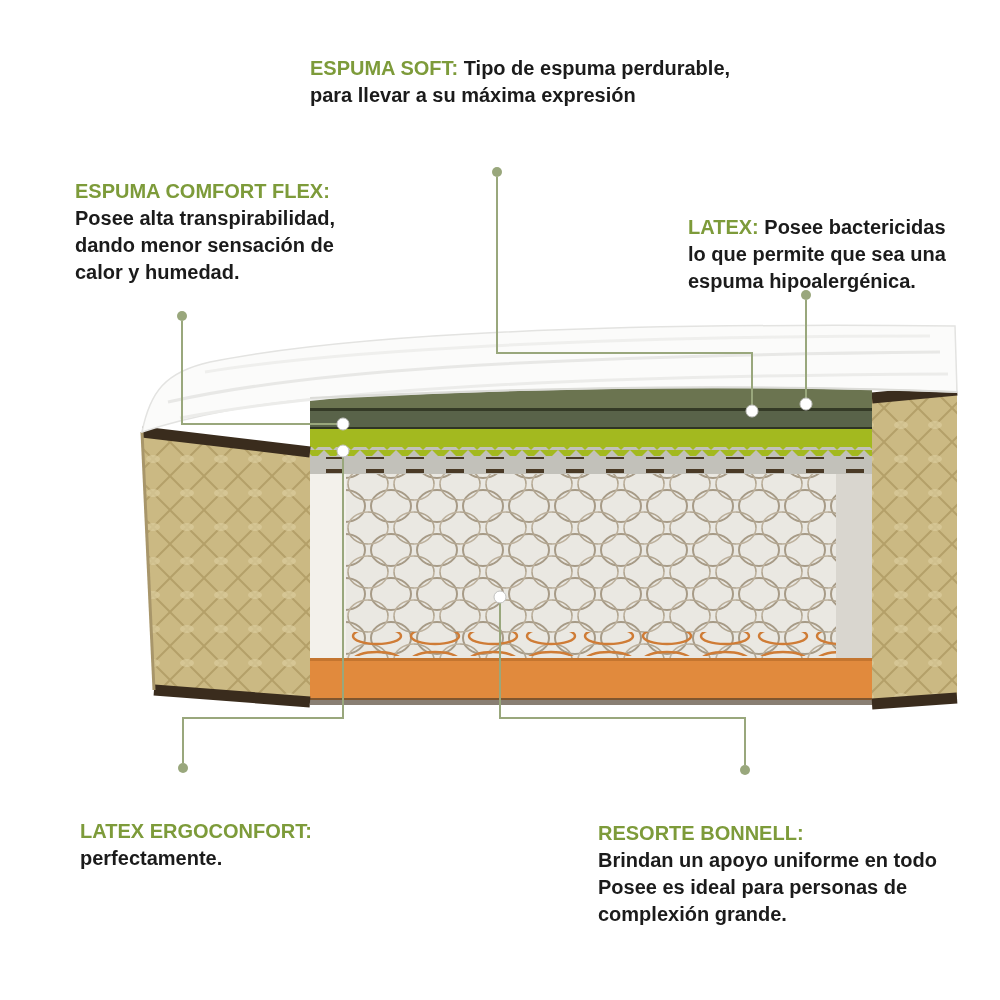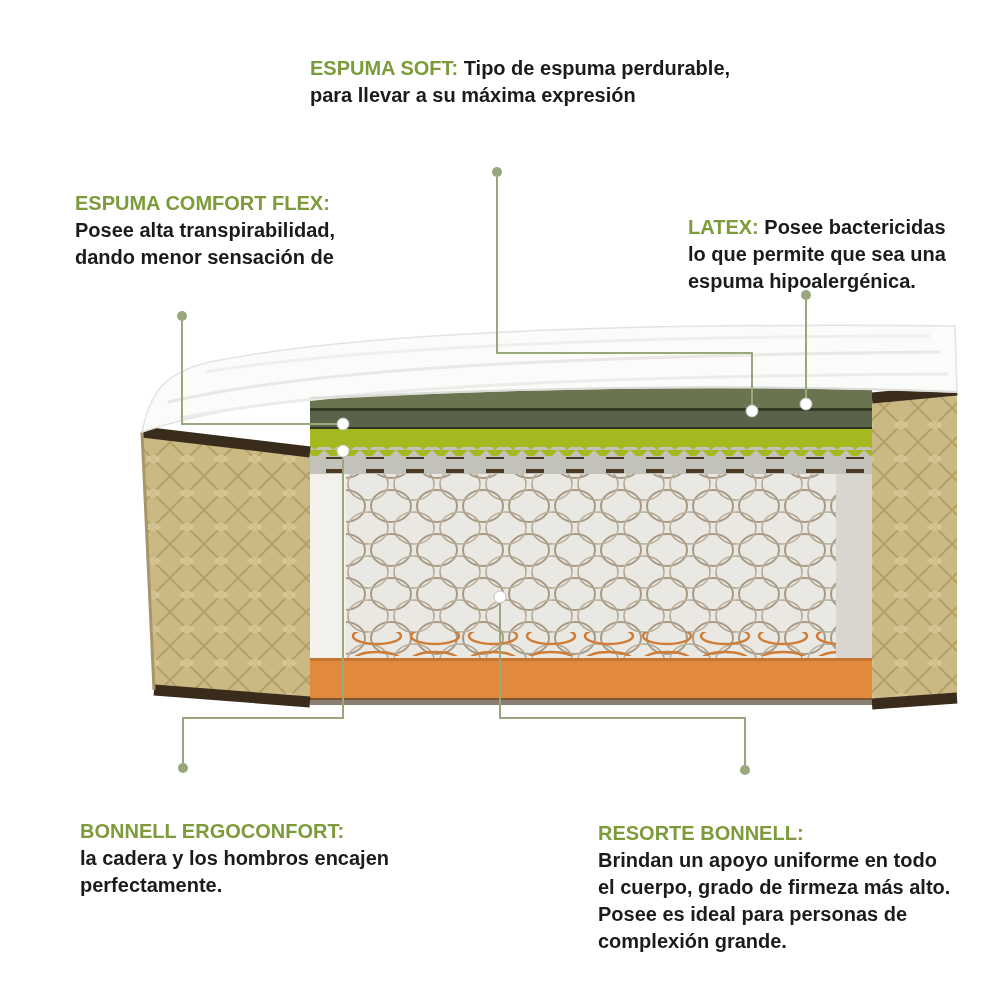--- a/index.html
+++ b/index.html
@@ -110,39 +110,38 @@
       <circle cx="343" cy="451" r="6" fill="#ffffff" stroke="#c2c2c0"></circle>
       <circle cx="500" cy="597" r="6" fill="#ffffff" stroke="#c2c2c0"></circle>
     </g>
   </svg>
 
   <div class="callout" style="left:310px;top:55px;">
     <div><span class="ttl">ESPUMA SOFT:</span> <span>Tipo de espuma perdurable,</span></div>
     <div>para llevar a su máxima expresión</div>
   </div>
 
-  <div class="callout" style="left:75px;top:190px;">
+  <div class="callout" style="left:75px;top:178px;">
     <div class="ttl">ESPUMA COMFORT FLEX:</div>
     <div>Posee alta transpirabilidad,</div>
     <div>dando menor sensación de</div>
+    <div>calor y humedad.</div>
   </div>
 
   <div class="callout" style="left:688px;top:214px;">
     <div><span class="ttl">LATEX:</span> <span>Posee bactericidas</span></div>
     <div>lo que permite que sea una</div>
     <div>espuma hipoalergénica.</div>
   </div>
 
   <div class="callout" style="left:80px;top:818px;">
-    <div class="ttl">BONNELL ERGOCONFORT:</div>
-    <div>la cadera y los hombros encajen</div>
+    <div class="ttl">LATEX ERGOCONFORT:</div>
     <div>perfectamente.</div>
   </div>
 
   <div class="callout" style="left:598px;top:820px;">
     <div class="ttl">RESORTE BONNELL:</div>
     <div>Brindan un apoyo uniforme en todo</div>
-    <div>el cuerpo, grado de firmeza más alto.</div>
     <div>Posee es ideal para personas de</div>
     <div>complexión grande.</div>
   </div>
 
 </div>
 
 </body></html>

